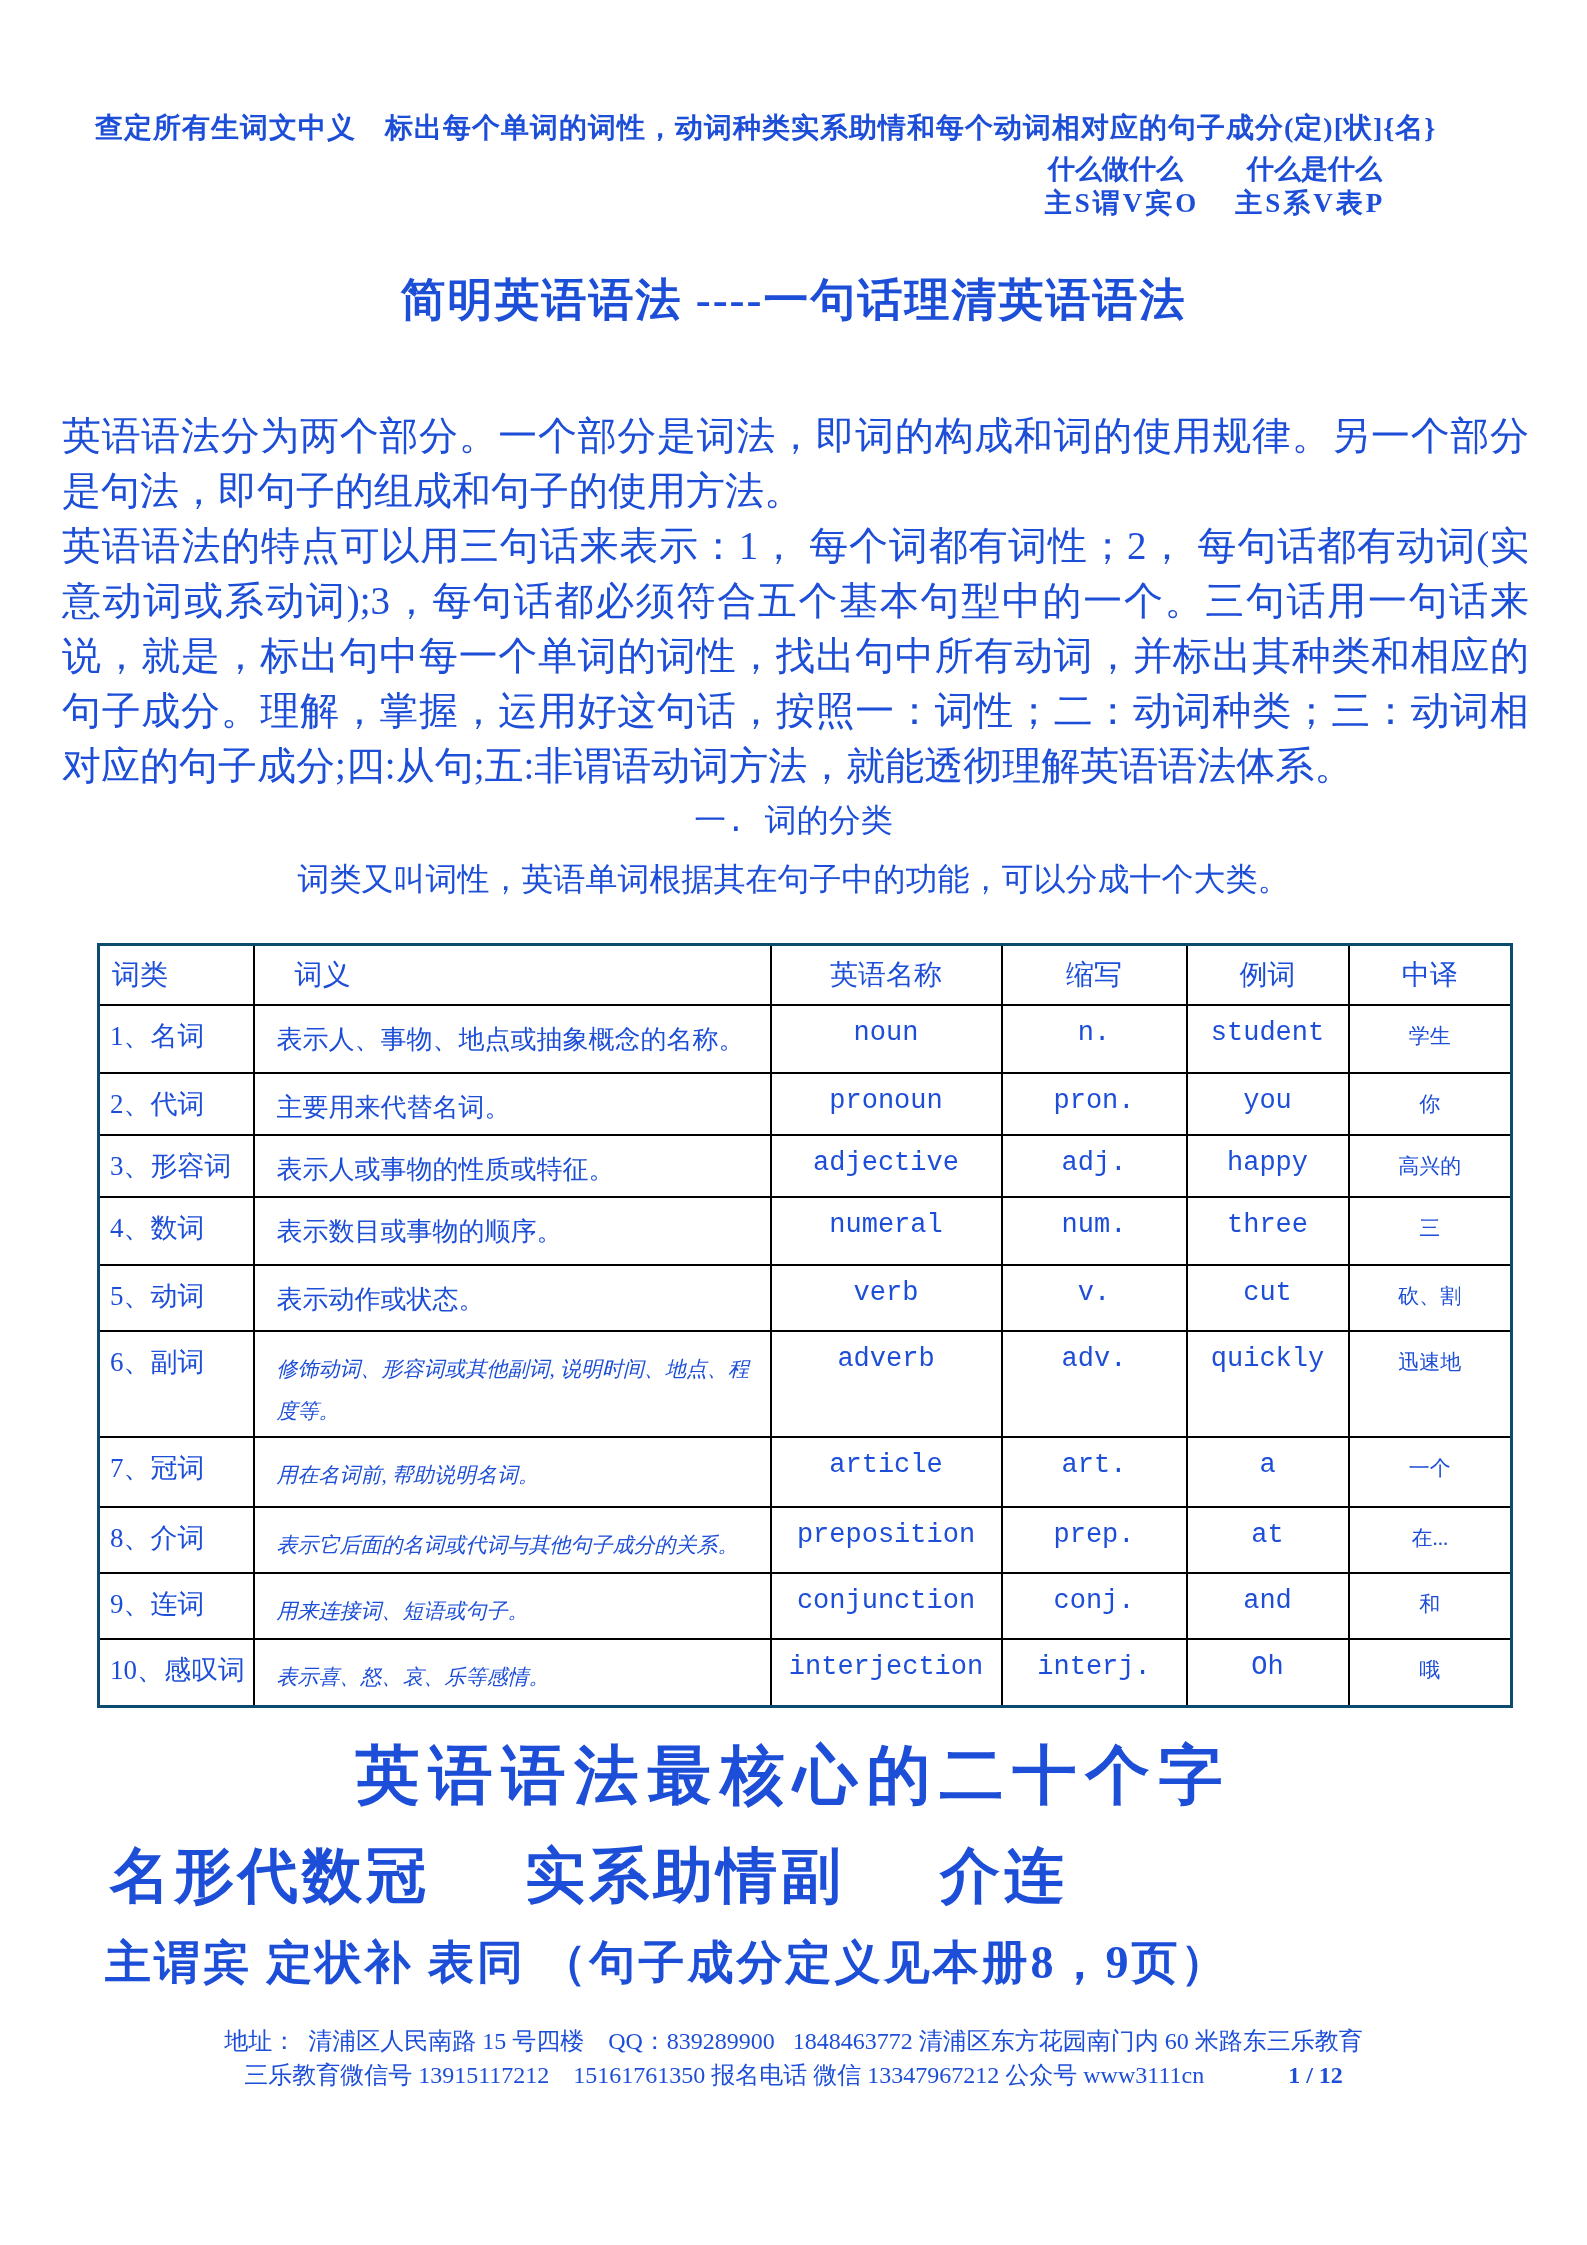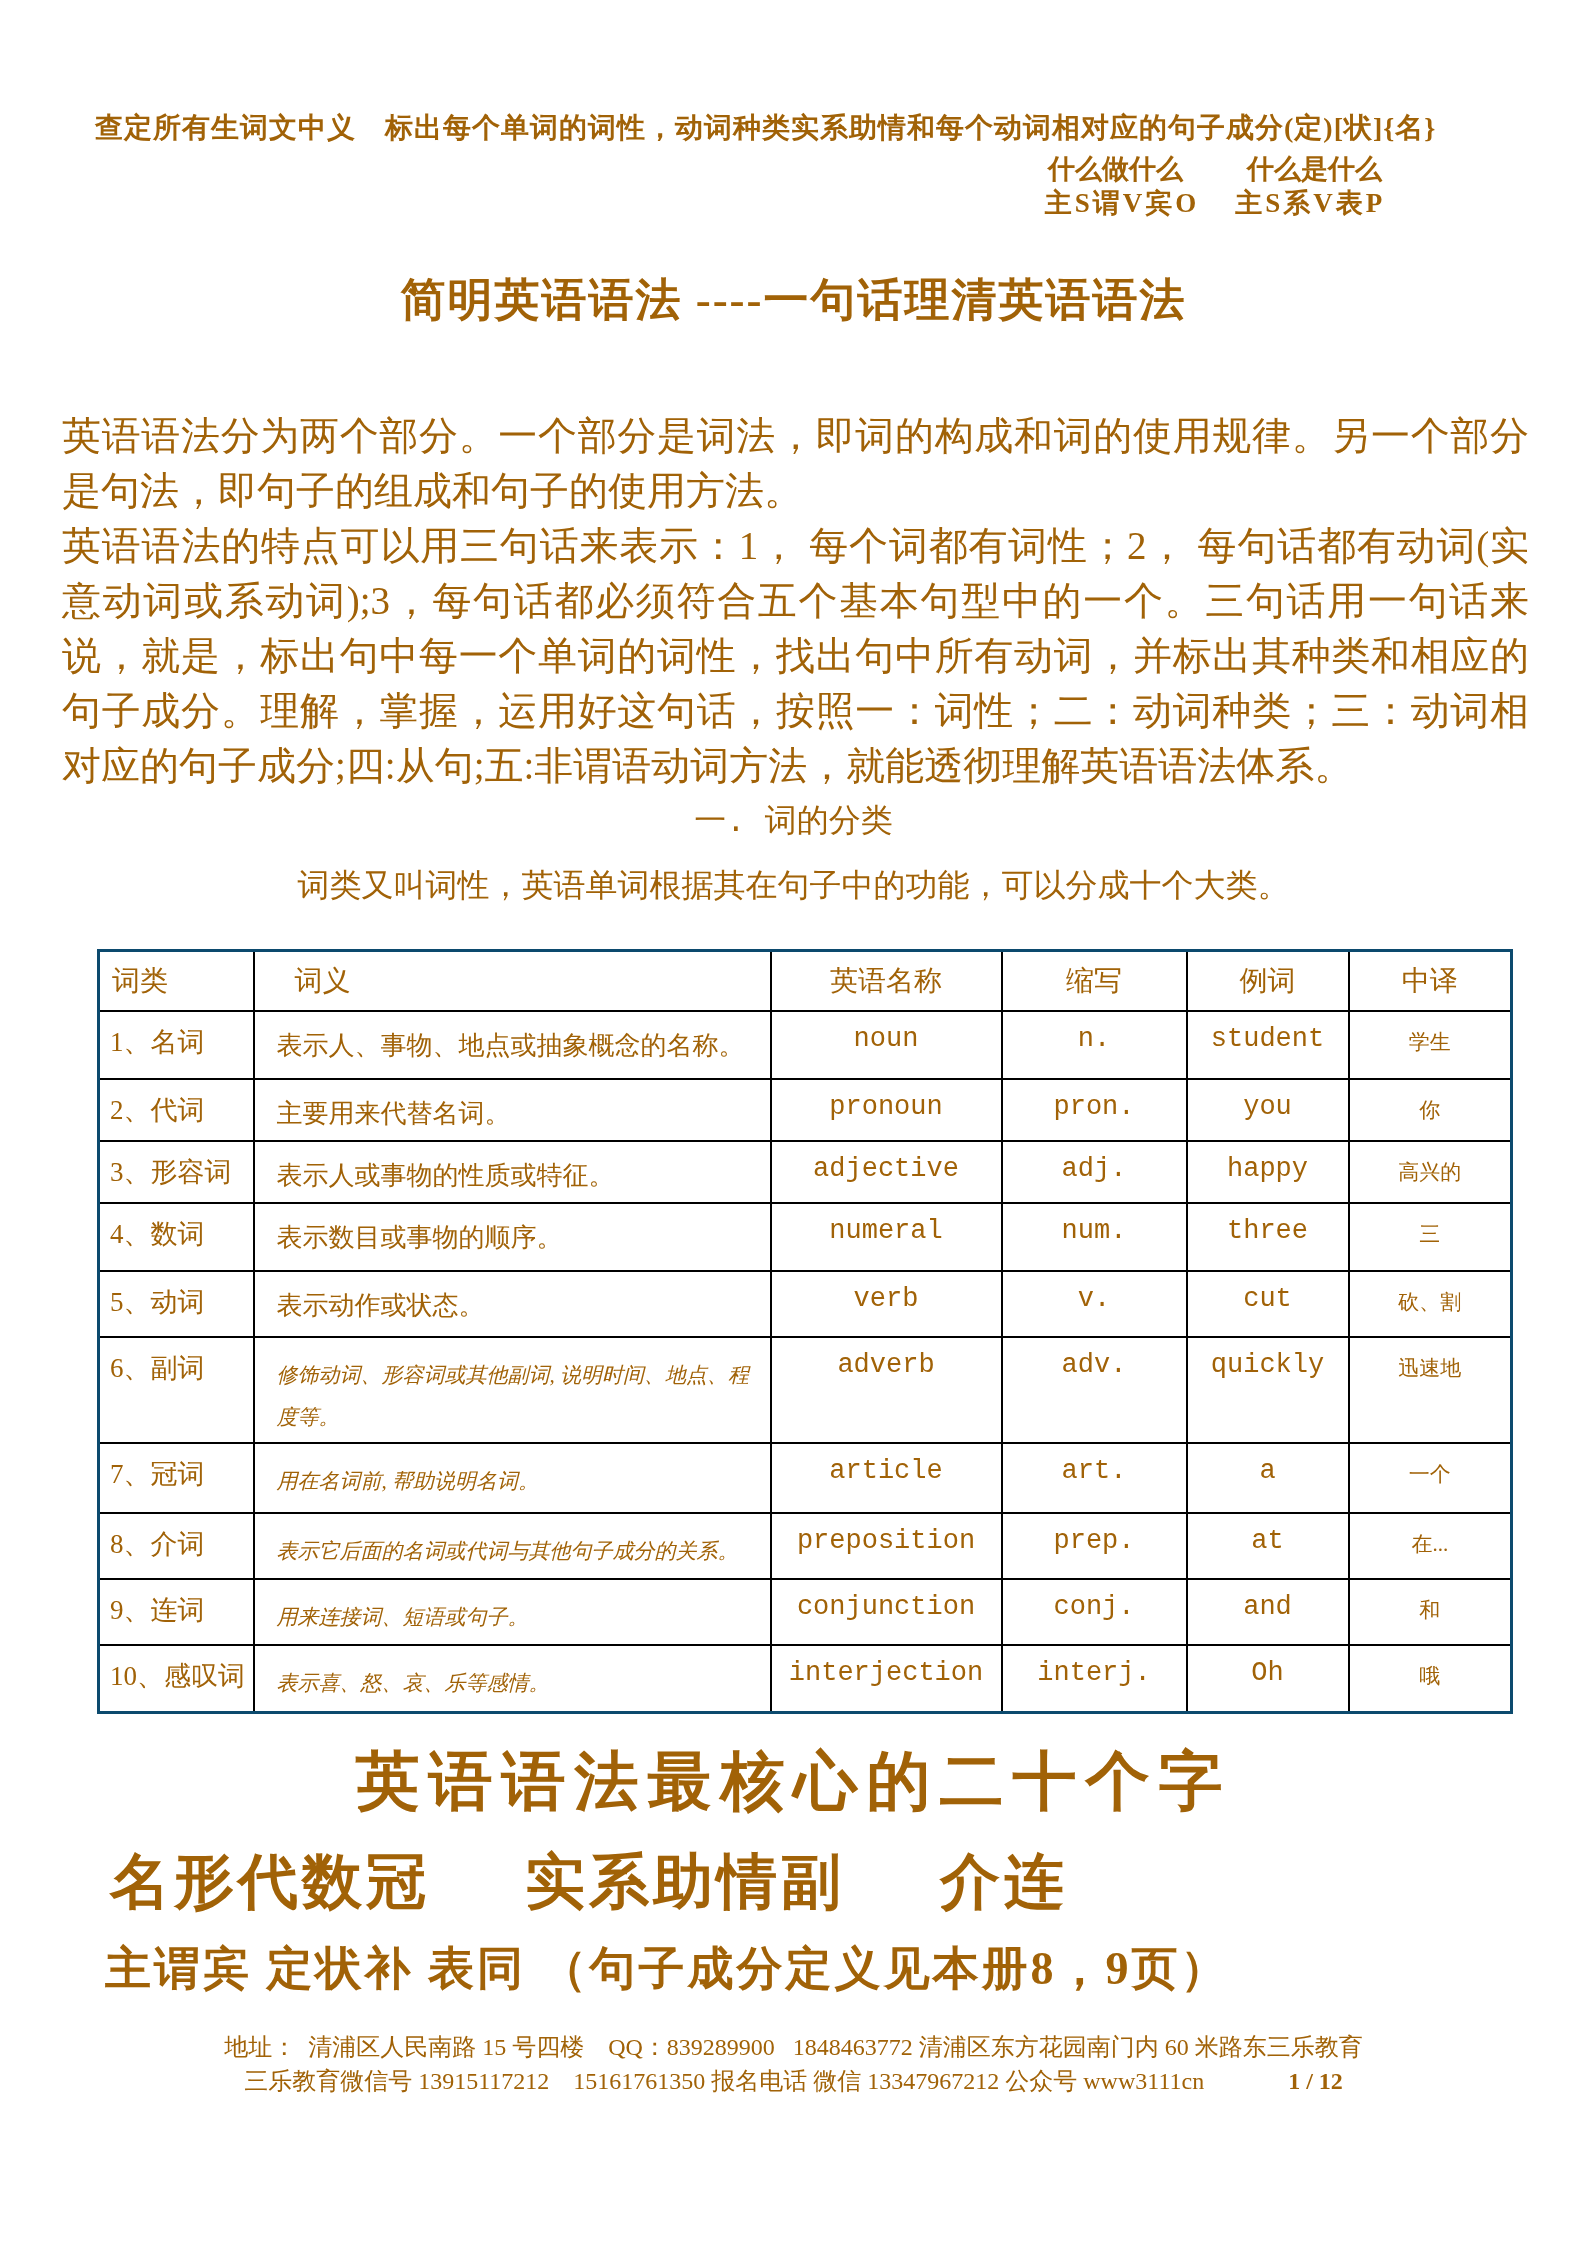--- a/index.html
+++ b/index.html
@@ -1,21 +1,21 @@
 <!DOCTYPE html>
 <html lang="zh"><head>
 <meta charset="utf-8">
 <style>
   html,body{margin:0;padding:0;background:#ffffff;}
   .page{
     position:relative;
     width:1587px;
     height:2245px;
     background:#ffffff;
-    color:#a16207;
+    color:#1d4ed8;
     font-family:"Liberation Serif", serif;
     overflow:hidden;
   }
   
   .header-note{padding-top:110px;margin-left:95px;margin-right:60px;}
   .hn-line1{
     font-size:28px;font-weight:bold;letter-spacing:1px;
     white-space:pre-wrap;line-height:36px;
   }
   .hn-sub{margin-left:900px;width:440px;margin-top:6px;}
@@ -25,21 +25,21 @@
   
   .doc-title{
     margin-top:56px;text-align:center;
     font-size:45px;font-weight:bold;letter-spacing:2px;line-height:48px;
   }
   
   .intro{margin:84px 58px 0 62px;font-size:39px;line-height:55px;text-align:justify;}
   .intro p{margin:0;}
   
   .section-heading{margin-top:12px;text-align:center;font-size:32px;line-height:36px;font-family:Liberation Mono, monospace;}
-  .section-subheading{margin-top:26px;text-align:center;font-size:32px;line-height:36px;}
+  .section-subheading{margin-top:20px;text-align:center;font-size:32px;line-height:36px;}
   
   .pos-table{
     border-collapse:collapse;table-layout:fixed;
     margin-left:97px;margin-top:46px;width:1413px;
     border:3px solid #0c4a6e;
   }
   .pos-table th,.pos-table td{border:2px solid #000;vertical-align:top;overflow:hidden;}
   .pos-table thead tr{height:60px;}
   .pos-table th{font-size:28px;font-weight:normal;padding-top:10px;text-align:center;}
   .pos-table th.col0{text-align:left;padding-left:12px;}

